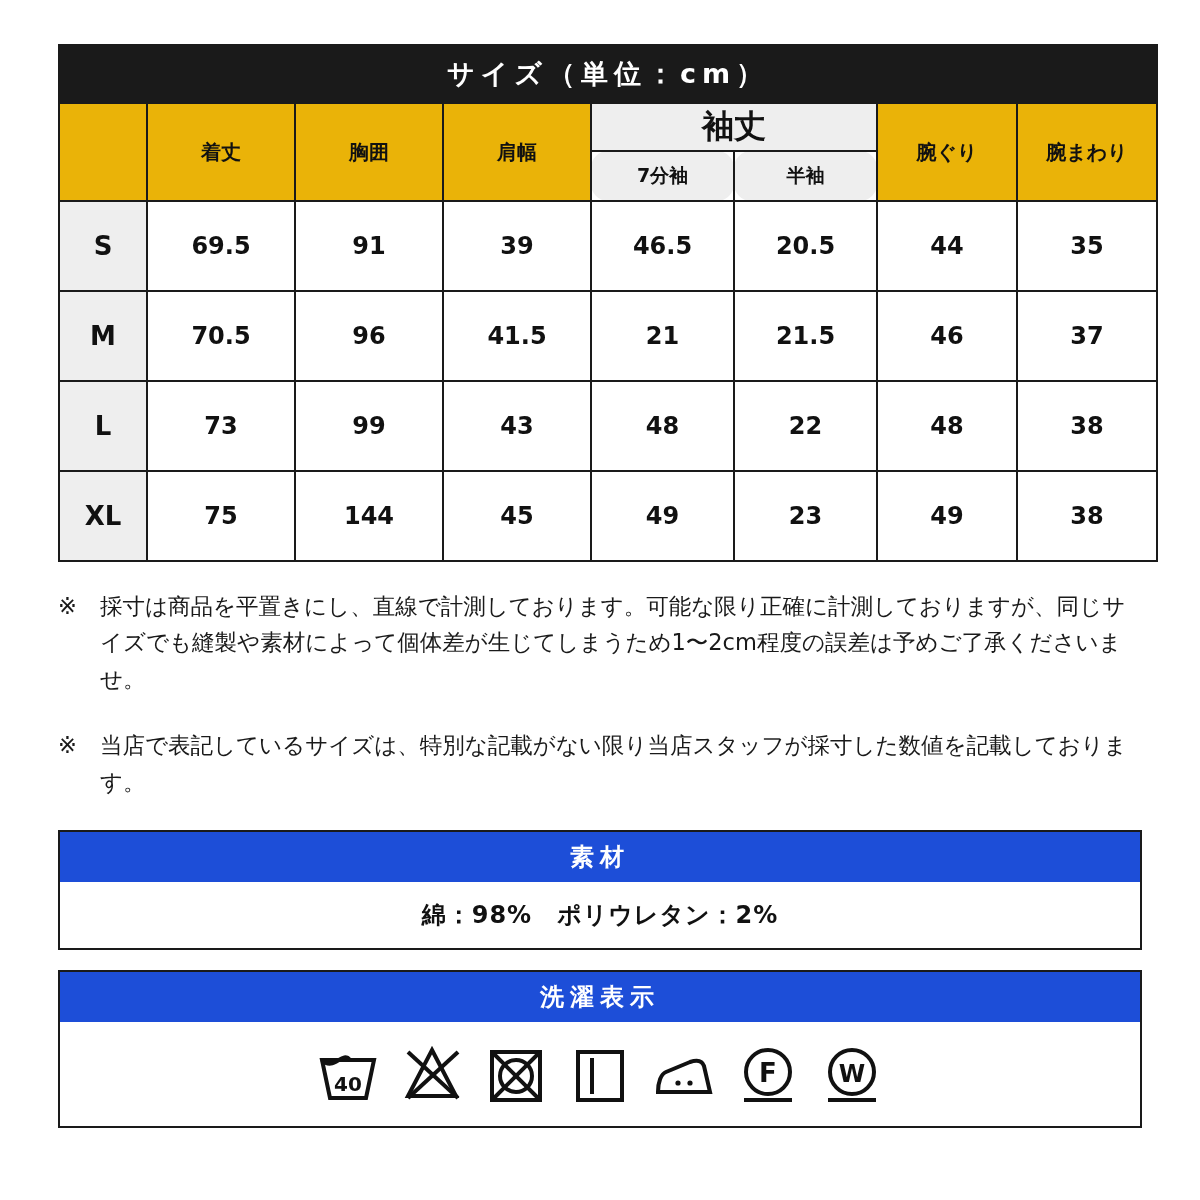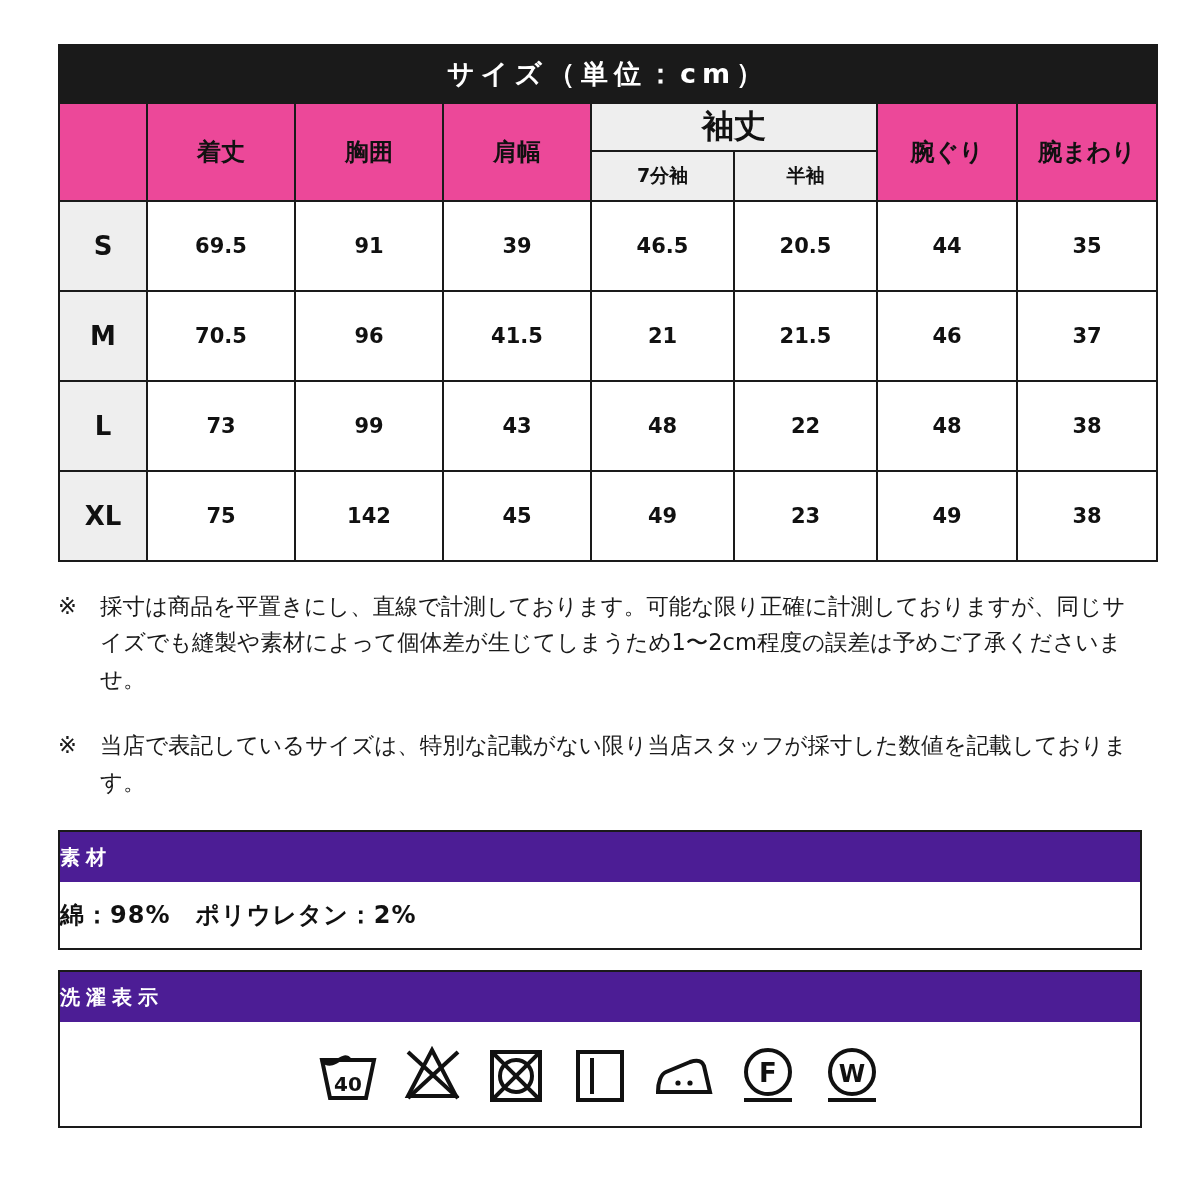--- a/index.html
+++ b/index.html
@@ -42,38 +42,39 @@
     letter-spacing: 6px;
     height: 56px;
     padding: 0;
   }
   .hdr {
     background: #eeeeee;
     font-size: 32px;
     height: 38px;
   }
   .hdr-tall {
-    background: #ec4899;
-    font-size: 24px;
+    background: #eab308;
+    font-size: 20px;
     height: 84px;
   }
   .hdr-sub {
     background: #eeeeee;
     font-size: 19px;
     height: 46px;
+    border-radius: 17px;
   }
   .rowhdr {
     background: #eeeeee;
     font-size: 26px;
     width: 88px;
     height: 86px;
   }
   td.val {
     background: #ffffff;
-    font-size: 21px;
+    font-size: 24px;
     height: 86px;
   }
 
   
   col.c-size { width: 88px; }
   col.c-std  { width: 148px; }
   col.c-sl   { width: 143px; }
   col.c-arm  { width: 140px; }
 
   
@@ -97,31 +98,32 @@
   }
 
   
   .section {
     width: 1084px;
     margin-top: 20px;
     border: 2px solid #1a1a1a;
     box-sizing: border-box;
   }
   .section-head {
-    background: #4c1d95;
+    background: #1d4ed8;
     color: #ffffff;
-    font-size: 20px;
+    font-size: 24px;
     font-weight: bold;
     letter-spacing: 6px;
-    text-align: left;
+    text-align: center;
     height: 50px;
     line-height: 50px;
   }
   .section-body {
     background: #ffffff;
+    text-align: center;
     font-size: 24px;
     font-weight: bold;
     height: 66px;
     line-height: 66px;
     letter-spacing: 1px;
   }
   .care-body {
     background: #ffffff;
     height: 104px;
     display: flex;
@@ -196,21 +198,21 @@
         <td class="val">99</td>
         <td class="val">43</td>
         <td class="val">48</td>
         <td class="val">22</td>
         <td class="val">48</td>
         <td class="val">38</td>
       </tr>
       <tr>
         <th class="rowhdr">XL</th>
         <td class="val">75</td>
-        <td class="val">142</td>
+        <td class="val">144</td>
         <td class="val">45</td>
         <td class="val">49</td>
         <td class="val">23</td>
         <td class="val">49</td>
         <td class="val">38</td>
       </tr>
     </tbody>
   </table>
 
   <div class="notes">

